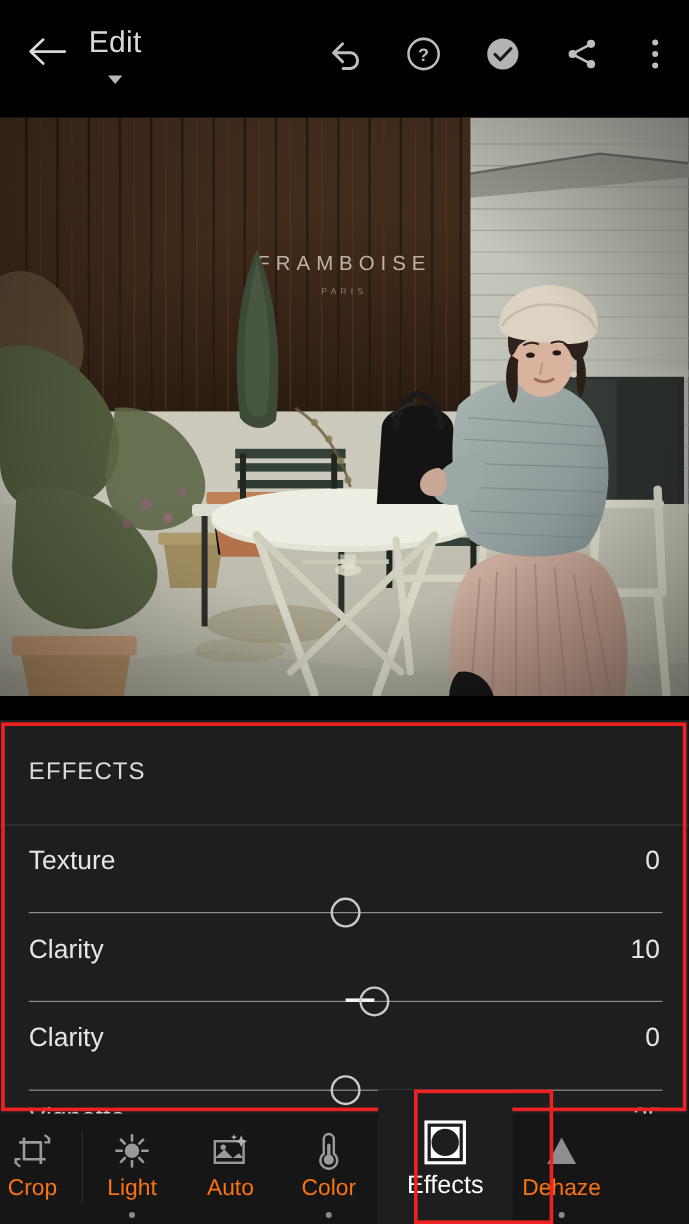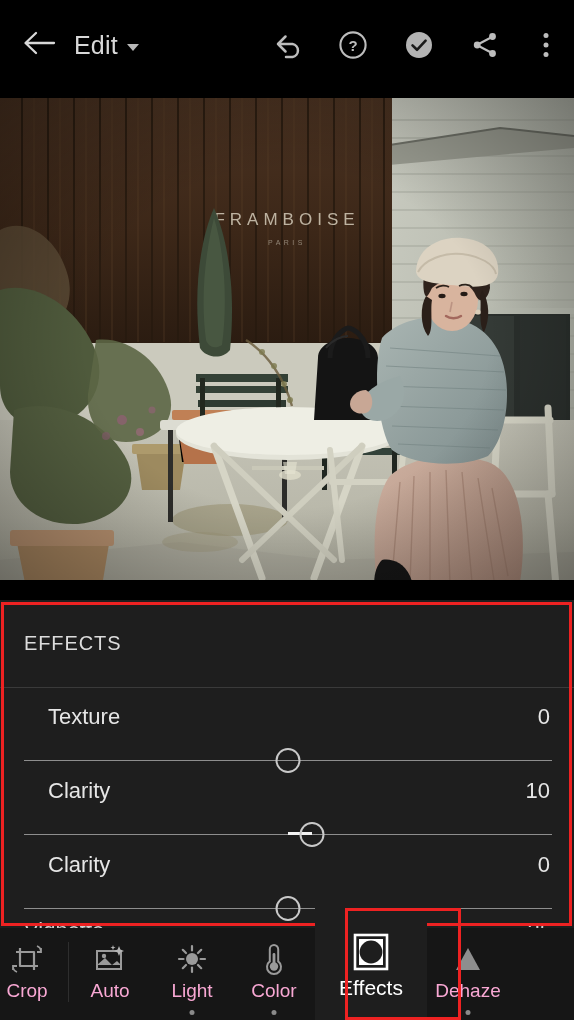--- a/index.html
+++ b/index.html
@@ -23,20 +23,21 @@
     display: flex; align-items: center;
   }
   .tb-back {
     width: 62px; height: 62px;
     margin-left: 8px;
     display: flex; align-items: center; justify-content: center;
   }
   .tb-title-wrap {
     display: flex; align-items: center; gap: 9px;
     margin-left: 4px;
+    flex-direction: column;
   }
   .tb-title {
     color: #d8d8d8; font-size: 25px; letter-spacing: 0.2px;
   }
   .caret-dn {
     width: 0; height: 0;
     border-left: 6px solid transparent;
     border-right: 6px solid transparent;
     border-top: 7px solid #b8b8b8;
     margin-top: 4px;
@@ -74,21 +75,21 @@
   }
   .panel-header {
     height: 88px;
     display: flex; align-items: center;
     padding-left: 24px;
     border-bottom: 1px solid #3a3a3a;
   }
   .panel-header-txt {
     color: #dcdcdc; font-size: 20px; letter-spacing: 0.9px;
   }
-  .slider-row { height: 74px; position: relative; padding-left: 24px; }
+  .slider-row { height: 74px; position: relative; }
   .slider-top {
     display: flex; align-items: flex-end; justify-content: space-between;
     padding: 16px 24px 0 24px;
   }
   .slider-label { color: #e6e6e6; font-size: 22px; }
   .slider-val   { color: #e6e6e6; font-size: 22px; }
   .track-wrap {
     position: absolute; left: 24px; right: 22px; top: 60px; height: 26px;
   }
   .track {
@@ -135,21 +136,21 @@
     display: flex; flex-direction: column; align-items: center;
     padding-top: 12px;
     flex: 0 0 auto;
   }
   .tool.first { margin-left: -14px; }
   .tool-ic {
     height: 38px; display: flex; align-items: center; justify-content: center;
   }
   .tool-lb {
     margin-top: 2px;
-    font-size: 19px; color: #f9a8d4;
+    font-size: 19px; color: #f97316;
     white-space: nowrap;
   }
   .tool-dot {
     position: absolute; bottom: 5px; left: 50%;
     width: 5px; height: 5px; border-radius: 50%;
     background: #8a8a8a; transform: translateX(-50%);
   }
   .tool.active {
     background: #1e1e1e;
     height: 112px;
@@ -508,52 +509,52 @@
       </span>
       <span class="tool-lb">Crop</span>
     </div>
 
 
     <div class="divider"></div>
 
     <div class="tool">
       <span class="tool-ic">
         <svg width="34" height="32" viewBox="0 0 34 32">
-          <rect x="4" y="8" width="24" height="18" fill="none" stroke="#9a9a9a" stroke-width="2"></rect>
-          <path d="M4 22 L12 15 L19 22 L24 18 L28 22" fill="#9a9a9a"></path>
-          <circle cx="11" cy="13" r="2.2" fill="#9a9a9a"></circle>
-          <path d="M26 3 L27.4 6.6 L31 8 L27.4 9.4 L26 13 L24.6 9.4 L21 8 L24.6 6.6 Z" fill="#b4b4b4"></path>
-          <path d="M20 2 L20.7 3.9 L22.6 4.6 L20.7 5.3 L20 7.2 L19.3 5.3 L17.4 4.6 L19.3 3.9 Z" fill="#b4b4b4"></path>
-        </svg>
-      </span>
-      <span class="tool-lb">Auto</span>
-    </div>
-
-    <div class="tool">
-      <span class="tool-ic">
-        <svg width="34" height="32" viewBox="0 0 34 32">
           <circle cx="17" cy="16" r="6" fill="#9a9a9a"></circle>
           <g stroke="#9a9a9a" stroke-width="2.2" stroke-linecap="round">
             <path d="M17 3 V7.5"></path>
               <path d="M17 24.5 V29"></path>
             <path d="M4 16 H8.5"></path>
               <path d="M25.5 16 H30"></path>
             <path d="M7.8 6.8 L11 10"></path>
               <path d="M23 22 L26.2 25.2"></path>
             <path d="M26.2 6.8 L23 10"></path>
               <path d="M11 22 L7.8 25.2"></path>
           </g>
         </svg>
       </span>
       <span class="tool-lb">Light</span>
       <span class="tool-dot"></span>
     </div>
 
     <div class="tool">
       <span class="tool-ic">
+        <svg width="34" height="32" viewBox="0 0 34 32">
+          <rect x="4" y="8" width="24" height="18" fill="none" stroke="#9a9a9a" stroke-width="2"></rect>
+          <path d="M4 22 L12 15 L19 22 L24 18 L28 22" fill="#9a9a9a"></path>
+          <circle cx="11" cy="13" r="2.2" fill="#9a9a9a"></circle>
+          <path d="M26 3 L27.4 6.6 L31 8 L27.4 9.4 L26 13 L24.6 9.4 L21 8 L24.6 6.6 Z" fill="#b4b4b4"></path>
+          <path d="M20 2 L20.7 3.9 L22.6 4.6 L20.7 5.3 L20 7.2 L19.3 5.3 L17.4 4.6 L19.3 3.9 Z" fill="#b4b4b4"></path>
+        </svg>
+      </span>
+      <span class="tool-lb">Auto</span>
+    </div>
+
+    <div class="tool">
+      <span class="tool-ic">
         <svg width="30" height="34" viewBox="0 0 30 34">
           <path d="M15 3 A4.2 4.2 0 0 1 19.2 7.2 V19.4 A7 7 0 1 1 10.8 19.4 V7.2 A4.2 4.2 0 0 1 15 3 Z" fill="none" stroke="#9a9a9a" stroke-width="2"></path>
           <circle cx="15" cy="24.5" r="4.2" fill="#9a9a9a"></circle>
           <rect x="13.6" y="11" width="2.8" height="12" rx="1.4" fill="#9a9a9a"></rect>
         </svg>
       </span>
       <span class="tool-lb">Color</span>
       <span class="tool-dot"></span>
     </div>
 

